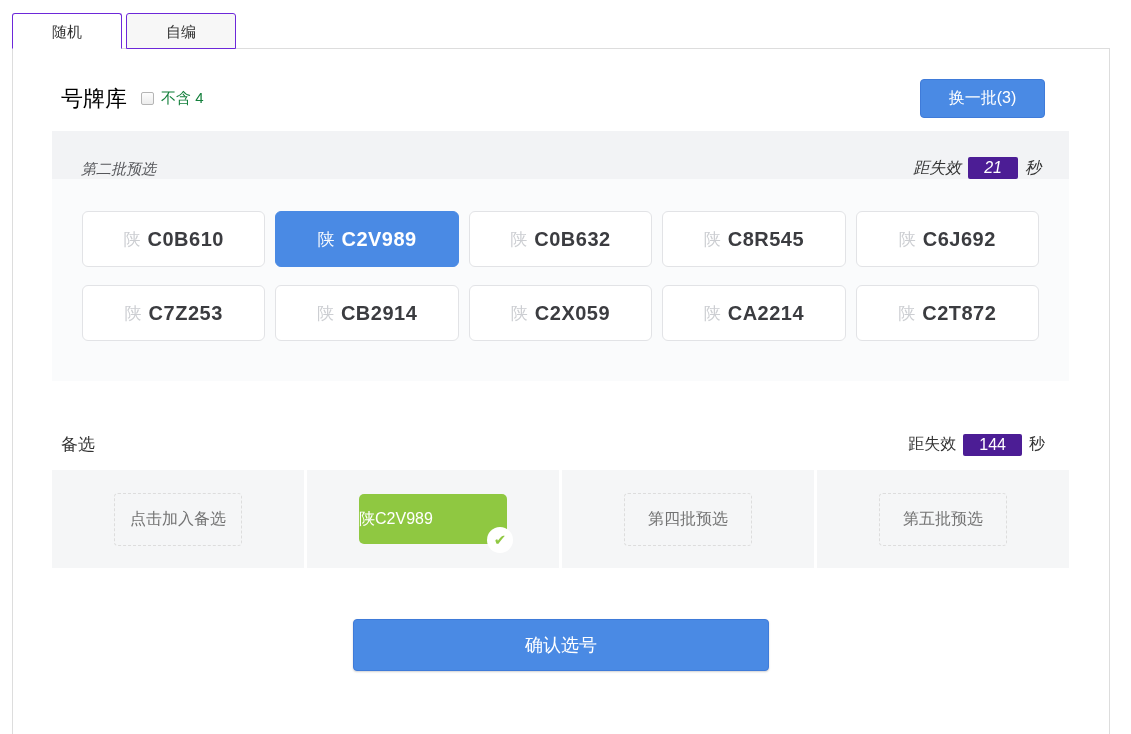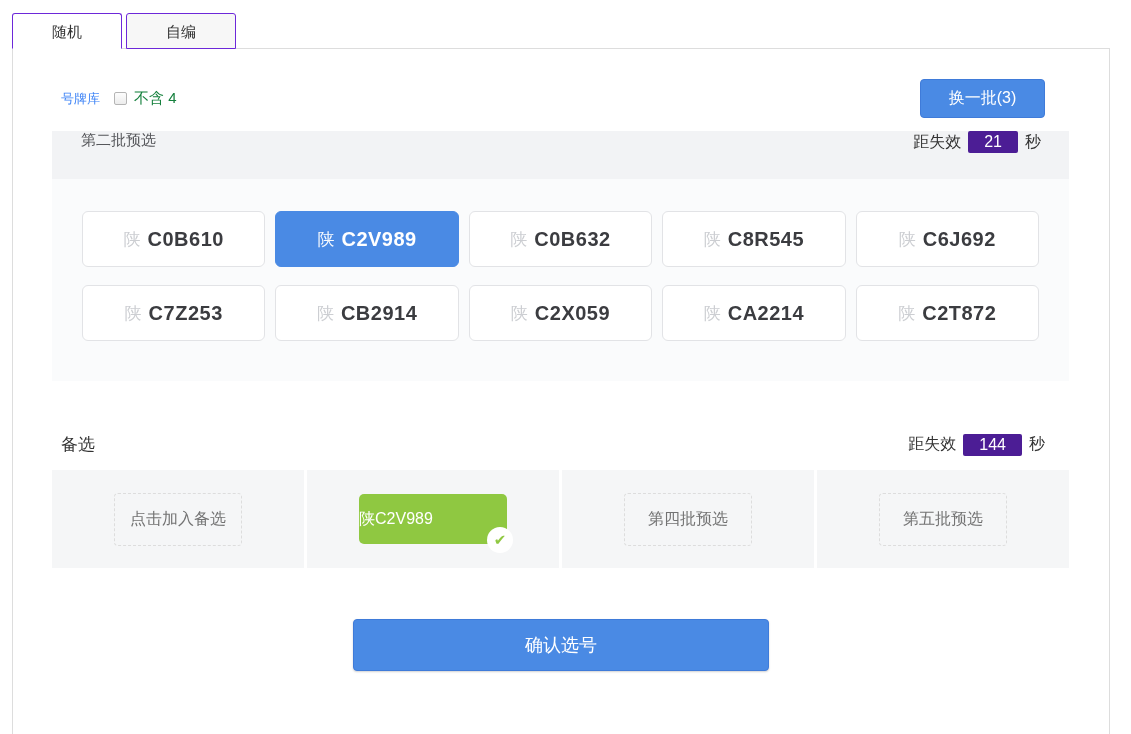--- a/index.html
+++ b/index.html
@@ -16,36 +16,36 @@
     border:1px solid #6d28d9; border-radius:3px 3px 0 0; margin-right:4px; cursor:pointer;
   }
   .tab.active { background:#fff; border-bottom:1px solid #fff; margin-bottom:-1px; }
   
   .panel {
     position:relative; z-index:1; margin:-1px 21px 0 12px;
     border:1px solid #ddd; border-bottom:none; height:686px; background:#fff;
   }
   
   .lib-row { display:flex; align-items:center; margin:30px 64px 0 48px; }
-  .lib-title { font-size:13px; color:#3b82f6;text-align:center; }
+  .lib-title { font-size:22px; color:#000000;text-align:center; }
   .filter { display:flex; align-items:center; margin-left:14px; color:#15803d; font-size:15px; cursor:default; }
   .checkbox {
     width:13px; height:13px; border:1px solid #b5b5b5; border-radius:2px;
     background:linear-gradient(#fdfdfd,#ececec); margin-right:7px; cursor:pointer;
   }
   .btn-blue {
     background:#4a8ae4; border:1px solid #3f7bd9; color:#fff; border-radius:4px; cursor:pointer;
     font-family:inherit;
   }
   .refresh { margin-left:auto; width:125px; height:39px; font-size:16px; }
   
   .batch { margin:13px 40px 0 39px; }
   .batch-header {
-    height:48px; background:#f2f3f5; display:flex; align-items:flex-start;
-    padding:0 28px 0 29px; font-size:15px; color:#55565a;
+    height:48px; background:#f2f3f5; display:flex; align-items:flex-end;
+    padding:0 28px 0 29px; font-size:15px; color:#55565a;font-style:italic;
   }
   .expiry { margin-left:auto; font-size:16px; color:#333; display:flex; align-items:center; gap:7px; }
   .badge { background:#4c1d95; color:#fff; padding:2px 16px; border-radius:2px; font-size:16px; }
   .batch-body { background:#fafbfc; padding:32px 30px 40px; }
   .plate-grid { display:grid; grid-template-columns:repeat(5,1fr); gap:18px 10px; }
   .plate {
     height:56px; background:#fff; border:1px solid #e2e3e6; border-radius:6px;
     display:flex; align-items:center; justify-content:center; gap:7px; cursor:pointer;
   }
   .plate .pfx { font-size:17px; color:#ccced2; }

